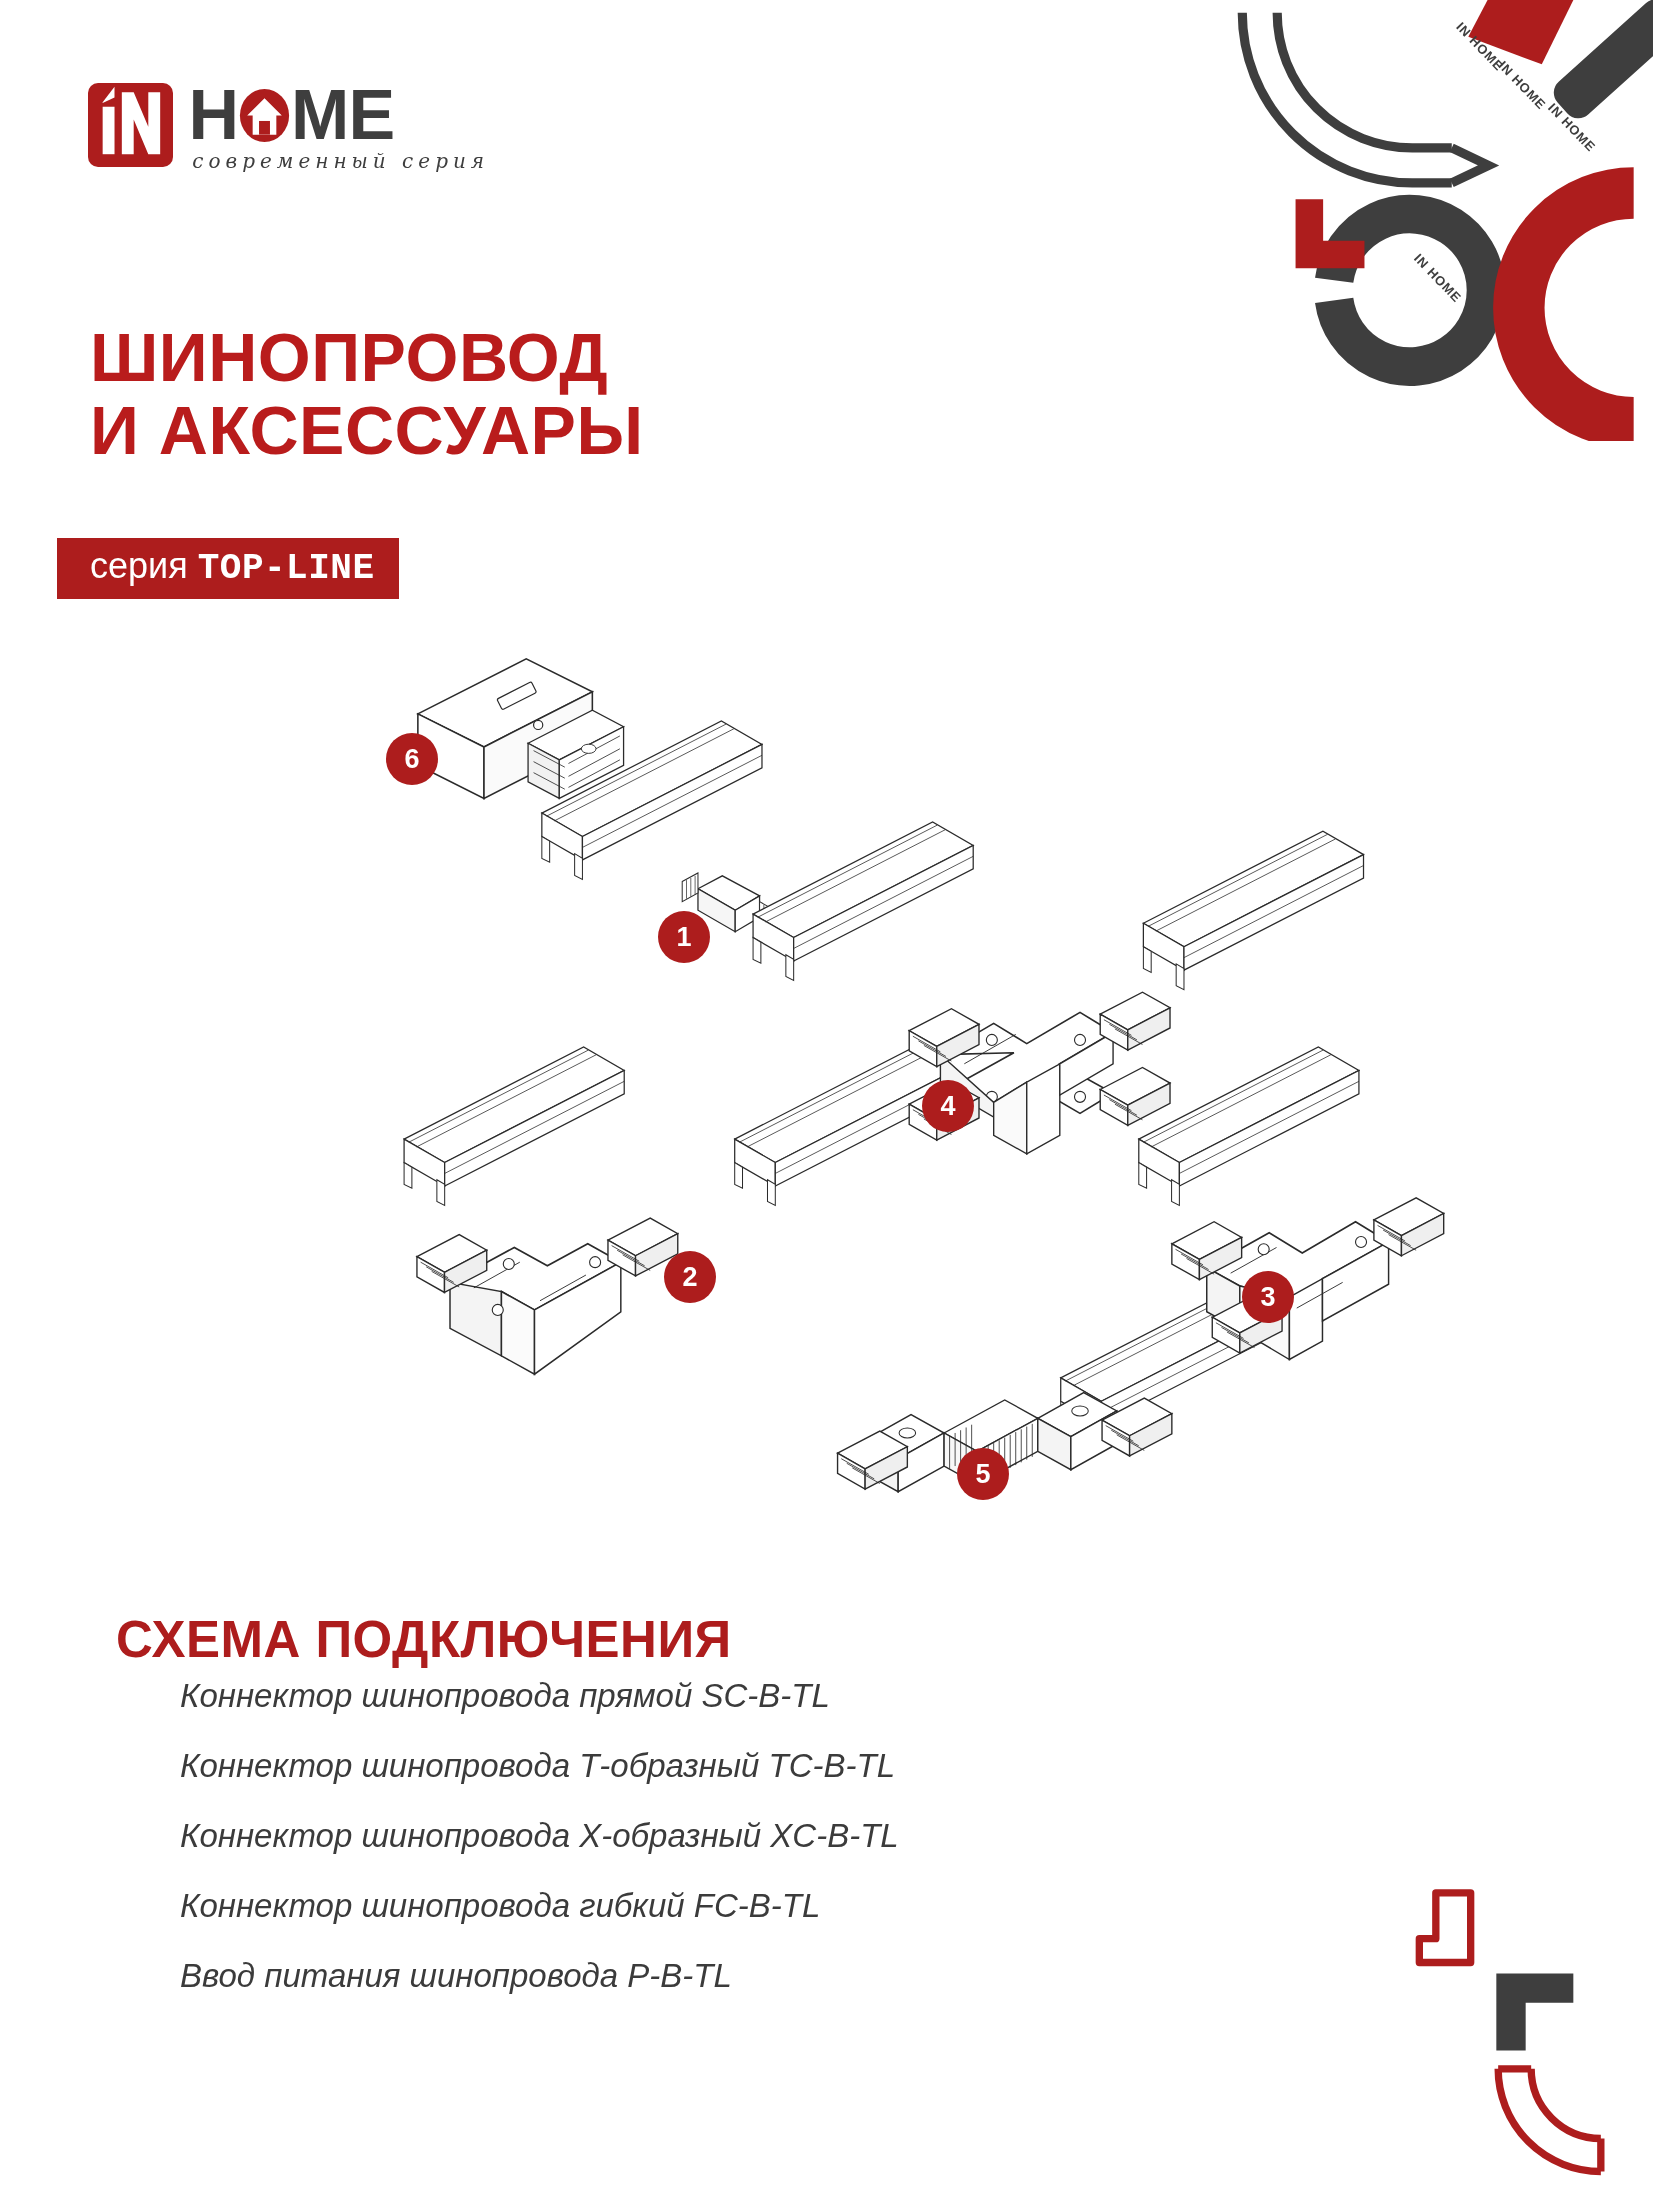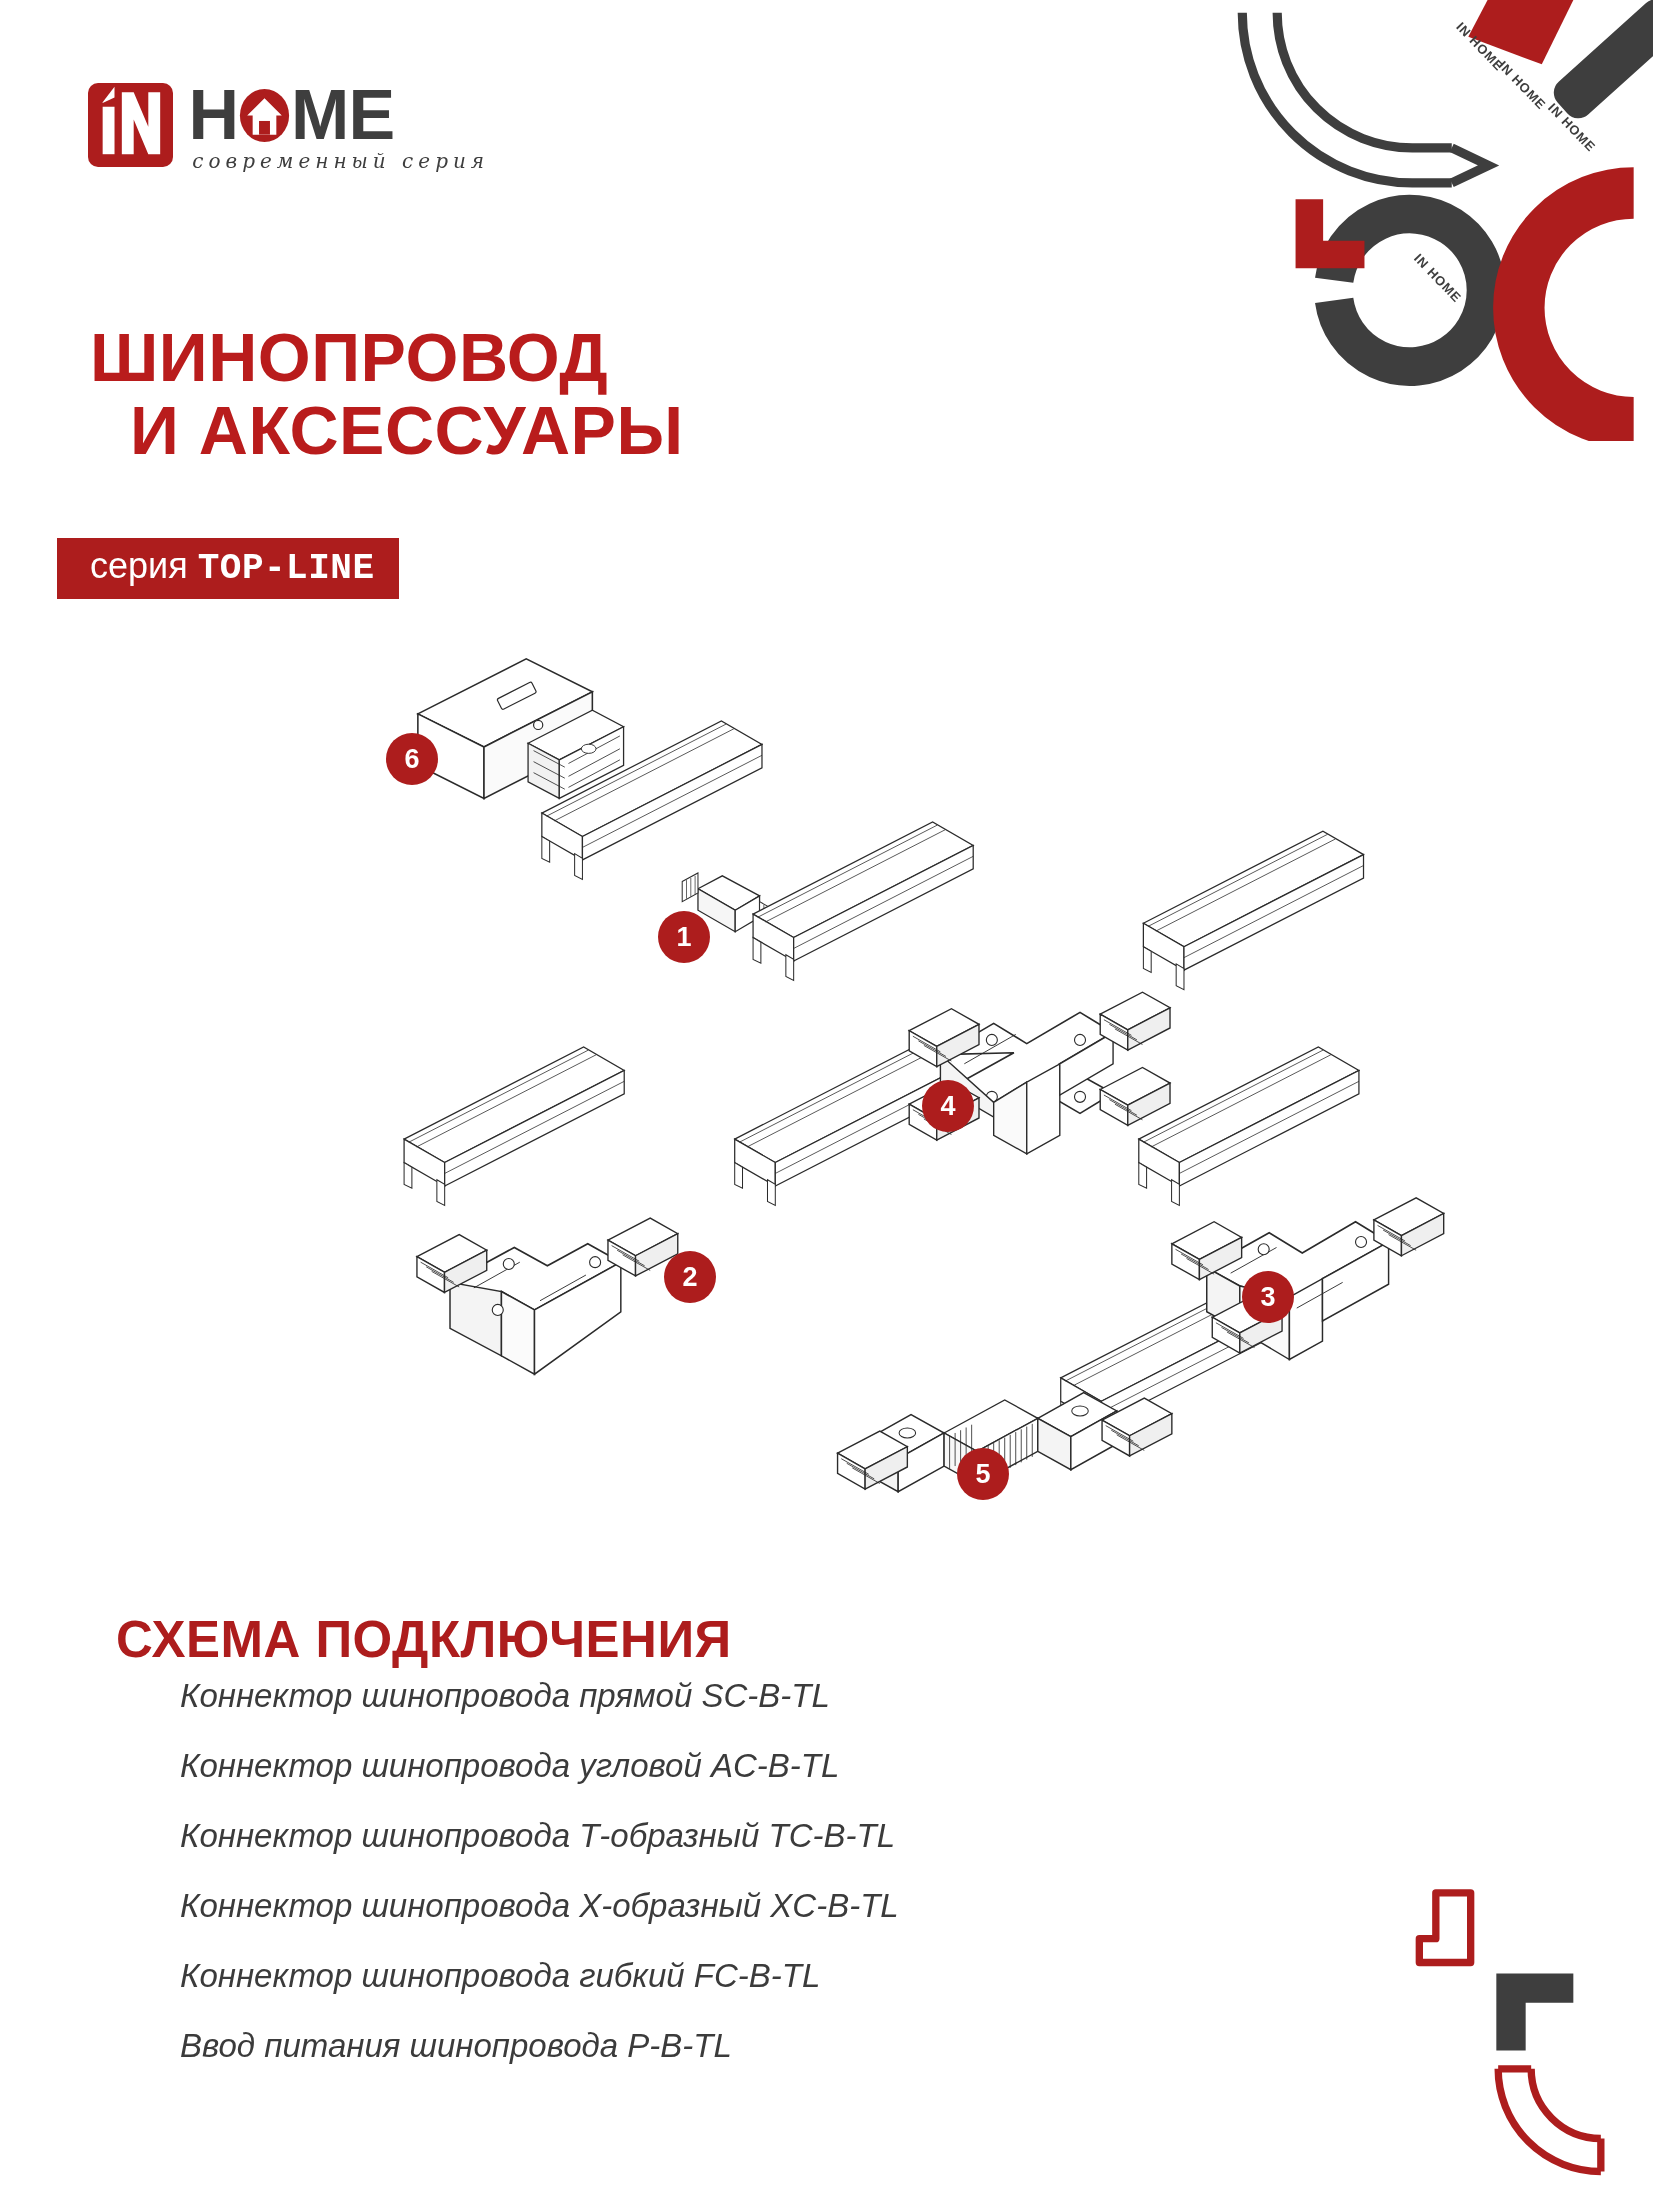--- a/index.html
+++ b/index.html
@@ -34,21 +34,21 @@
   .brand-word .o-house svg{position:absolute;left:0;top:0;}
   .brand-tag{
     font-family:"DejaVu Serif", serif;
     font-style:italic;font-size:20px;color:#3e3e3e;letter-spacing:5px;
     margin-top:1.8px;margin-left:3.7px;
   }
 
   
   .headline{position:absolute;left:90px;top:275px;
     font-size:68px;font-weight:bold;line-height:1.08;color:#b91c1c;letter-spacing:0.5px;}
-  .headline .l2{display:block;margin-left:40px;}
+  .headline .l2{display:block;}
 
   
   .series-badge{
     position:absolute;left:57px;top:538px;
     background:#ad1d1d;color:#ffffff;
     padding:10px 24px 12px 33px;
     font-size:36px;line-height:1;
     display:inline-block;white-space:nowrap;
   }
   .series-badge .series-word{font-weight:normal;}
@@ -360,21 +360,20 @@
     </div>
     <div class="marker" style="left:957px;top:805px;">
       <span>5</span>
     </div>
   </div>
 
   <h2 class="scheme-title">СХЕМА ПОДКЛЮЧЕНИЯ</h2>
 
   <ul class="scheme-list">
     <li>Коннектор шинопровода прямой SC-B-TL</li>
-    <li>Коннектор шинопровода угловой AC-B-TL</li>
     <li>Коннектор шинопровода Т-образный TC-B-TL</li>
     <li>Коннектор шинопровода Х-образный XC-B-TL</li>
     <li>Коннектор шинопровода гибкий FC-B-TL</li>
     <li>Ввод питания шинопровода P-B-TL</li>
   </ul>
 
   <div class="corner-deco-bottom">
     <svg width="275" height="331" viewBox="0 0 300 360" xmlns="http://www.w3.org/2000/svg">
 
       <path d="M62 20 L100 20 L100 96 L44 96 L44 70 L62 70 Z" transform="translate(0,0)" fill="none" stroke="#ad1d1d" stroke-width="8" stroke-linejoin="round"></path>

